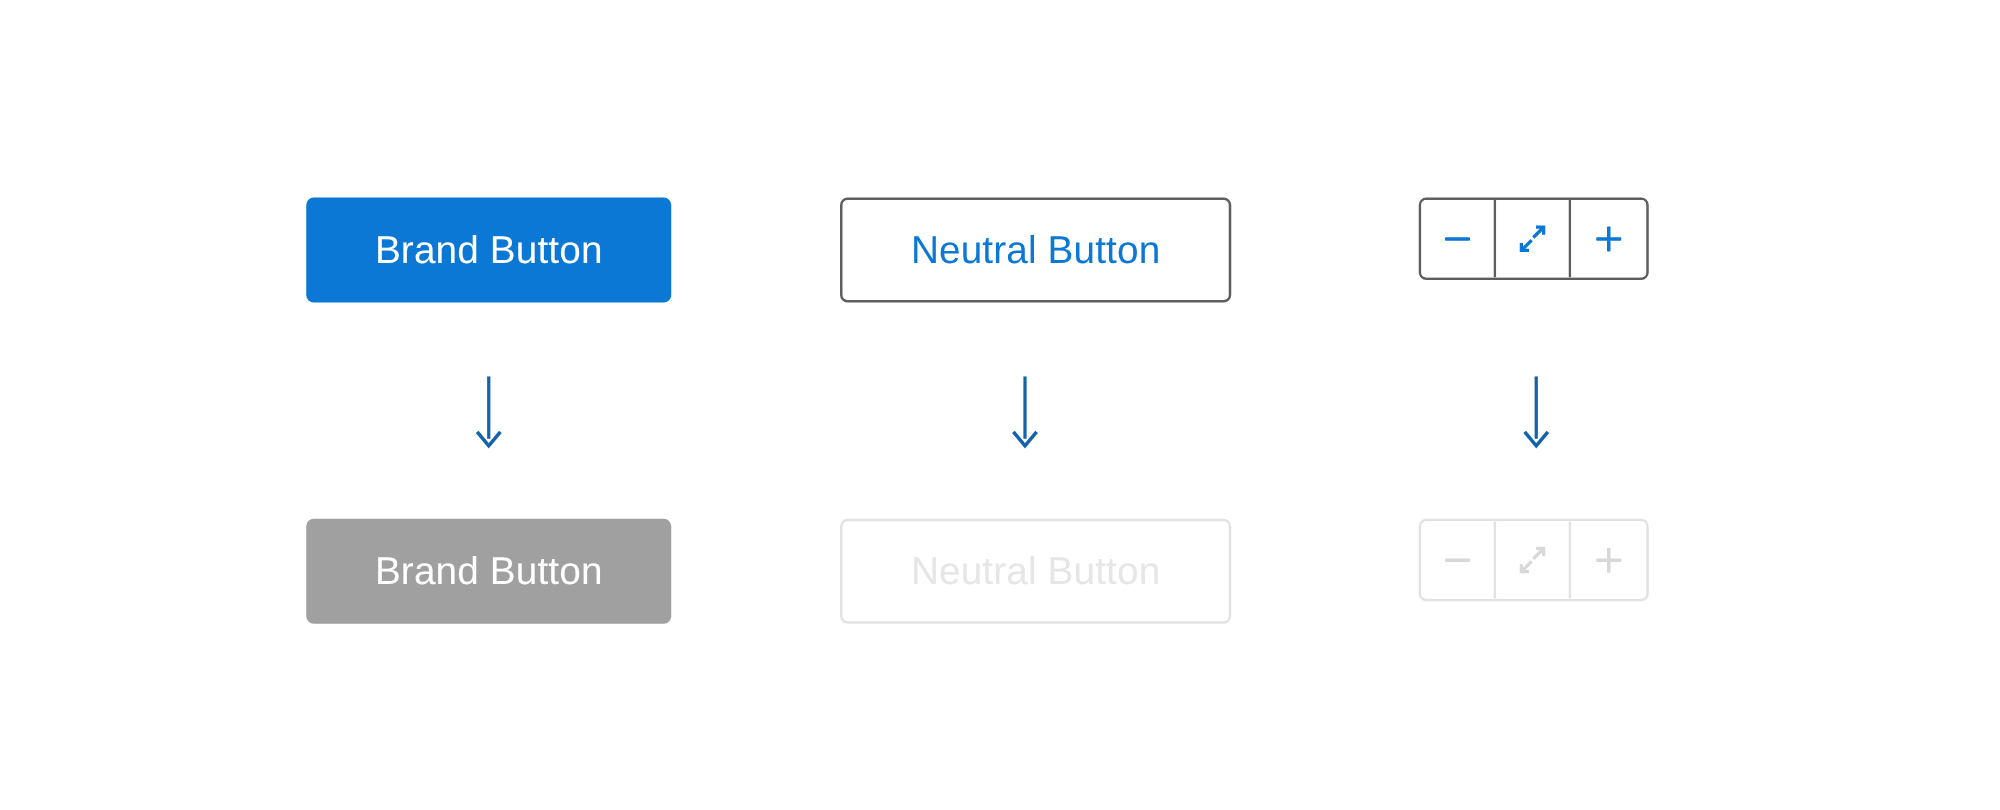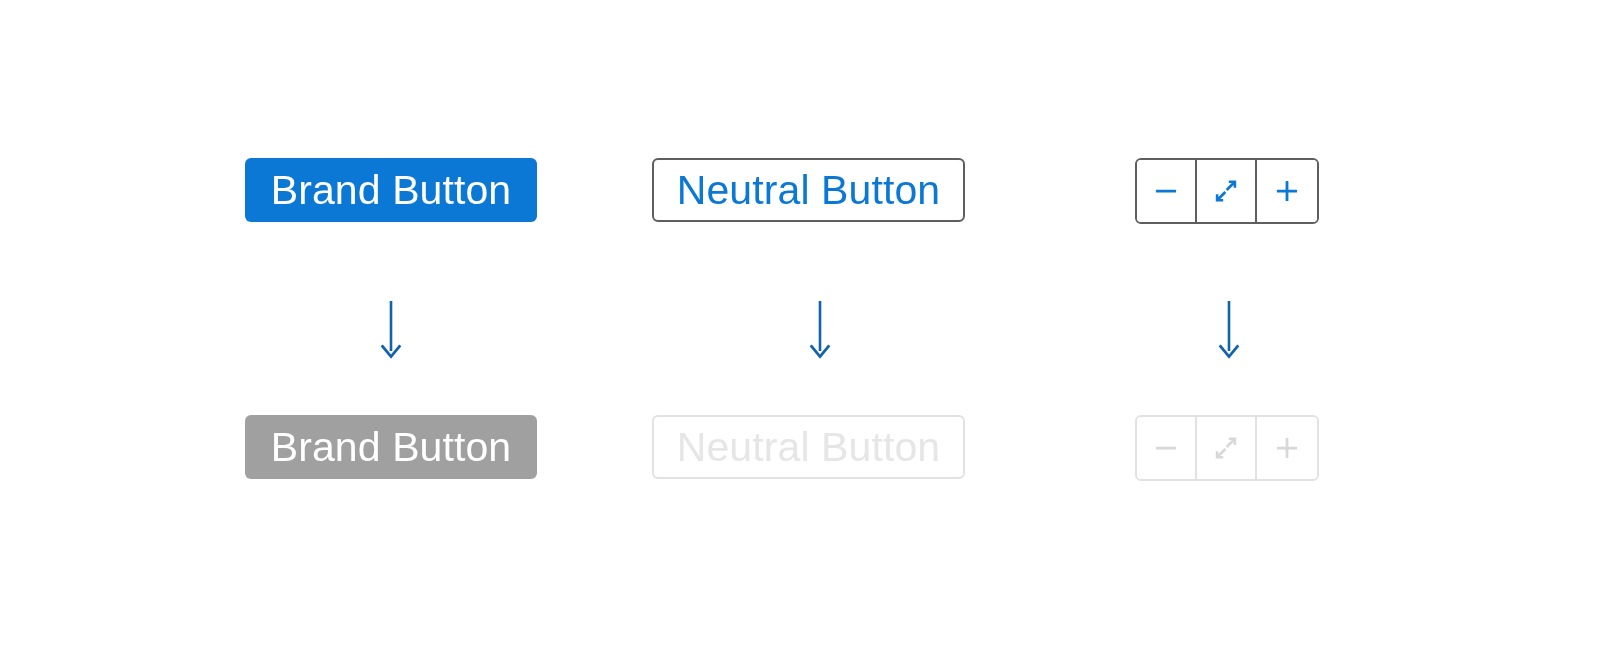--- a/index.html
+++ b/index.html
@@ -16,35 +16,35 @@
   }
 
   .stage {
     position: absolute;
     inset: 0;
   }
 
   
   .col { position: absolute; }
   .col-brand   { left: 245px; }
-  .col-neutral { left: 652px; }
+  .col-neutral { left: 672px; }
   .col-toolbar { left: 1135px; }
 
   .row-enabled  { top: 158px; }
   .row-disabled { top: 415px; }
 
   
   .btn {
     box-sizing: border-box;
-    height: 64px;
+    height: 84px;
     border-radius: 6px;
     display: flex;
     align-items: center;
     justify-content: center;
-    font-size: 41px;
+    font-size: 31px;
     font-weight: 400;
     letter-spacing: 0.1px;
     white-space: nowrap;
     user-select: none;
     padding: 0 28px;
   }
 
   .btn-brand {
     width: 292px;
     background: #0a78d4;

